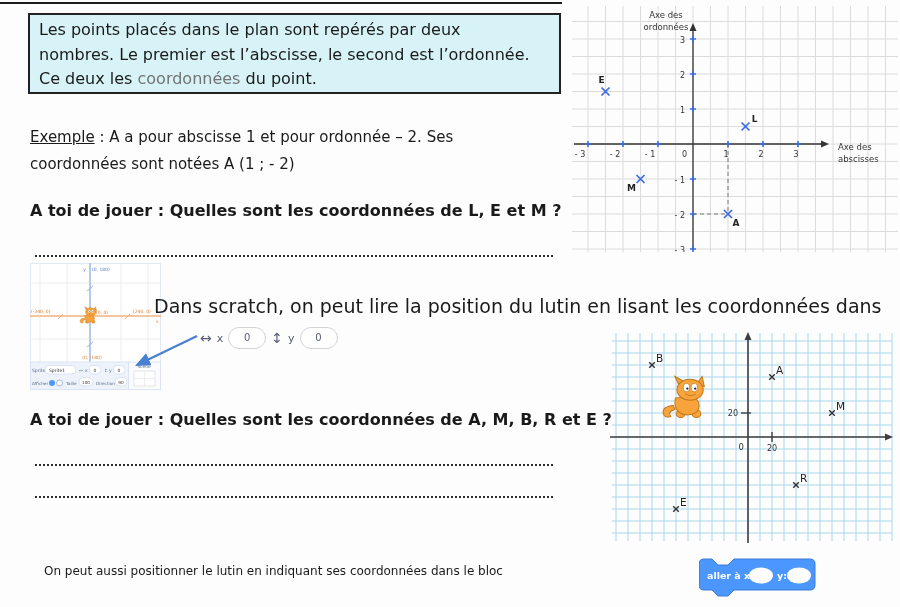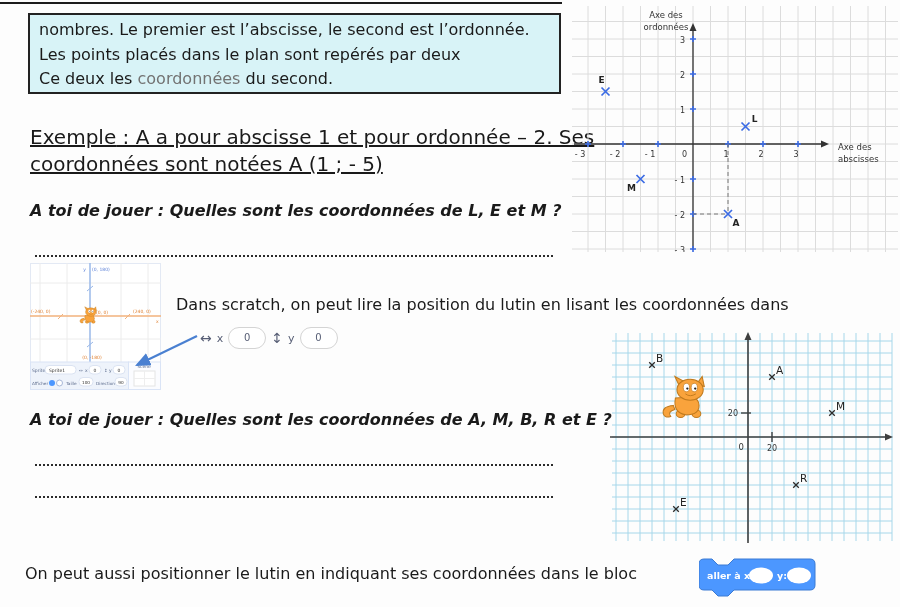--- a/index.html
+++ b/index.html
@@ -8,31 +8,31 @@
     font-family:"DejaVu Sans","Liberation Sans",sans-serif;color:#1a1a1a;overflow:hidden;
   }
   .abs{position:absolute;}
   #top-rule{left:0;top:2px;width:562px;border-top:2px solid #1c1c1c;height:0;}
   #intro-box{
     left:28px;top:13px;width:533px;height:81px;box-sizing:border-box;
     background:#d8f3f7;border:2px solid #222;padding:3px 9px;
     font-size:16px;line-height:24.5px;white-space:nowrap;
   }
   #intro-box .hl{font-weight:400;}
-  #example-text{left:30px;top:124px;width:560px;font-size:20px;line-height:27px;text-decoration:underline;}
+  #example-text{left:30px;top:124px;width:560px;font-size:15px;line-height:27px;}
   #example-text .lbl{text-decoration:underline;}
   .block-line{display:block;white-space:nowrap;}
-  .question{left:30px;top:201px;font-size:16px;font-weight:bold;white-space:nowrap;font-style:italic;}
+  .question{left:30px;top:201px;font-size:16px;font-weight:bold;white-space:nowrap;}
   #question2{top:410px;}
   .dotted{border-bottom:2px dotted #2b2b2b;height:0;width:518px;left:35px;}
   #dotted1{top:255px;}
   #dotted2{top:464px;}
   #dotted3{top:496px;}
-  #caption{left:176px;top:295px;font-size:16px;white-space:nowrap;}
-  #footer-text{left:25px;top:564px;font-size:16px;white-space:nowrap;}
+  #caption{left:154px;top:295px;font-size:19px;white-space:nowrap;}
+  #footer-text{left:44px;top:564px;font-size:12px;white-space:nowrap;}
   #callout{
     left:200px;top:326px;height:24px;display:flex;align-items:center;gap:5px;
     font-size:11px;color:#575e75;
   }
   #callout .arr{font-size:14px;color:#575e75;}
   #callout .pill{
     display:inline-block;width:36px;height:20px;line-height:20px;border:1px solid #d4d4d4;
     border-radius:11px;background:#fff;text-align:center;font-size:10px;color:#575e75;
   }
   #graph1{left:572px;top:6px;width:326px;height:246px;}
@@ -60,28 +60,28 @@
       <circle cx="-0.6" cy="-8" r="1.1" fill="#222"></circle>
       <circle cx="6.9" cy="-8" r="1.1" fill="#222"></circle>
       <path d="M -2.5 -3 Q 2 0.5 7.5 -3" stroke="#c07a1e" stroke-width="0.9" fill="none"></path>
     </g>
   </defs>
 </svg>
 
 <div id="top-rule" class="abs"></div>
 
 <div id="intro-box" class="abs">
+  <span class="block-line">Les points placés dans le plan sont repérés par deux</span>
   <span class="block-line">nombres. Le premier est l’abscisse, le second est l’ordonnée.</span>
-  <span class="block-line">Les points placés dans le plan sont repérés par deux</span>
-  <span class="block-line"><span>Ce deux les </span><span class="hl" style="color:#737373">coordonnées</span><span> du second.</span></span>
+  <span class="block-line"><span>Ce deux les </span><span class="hl" style="color:#737373">coordonnées</span><span> du point.</span></span>
 </div>
 
 <div id="example-text" class="abs">
   <span class="block-line"><span class="lbl">Exemple</span><span> : A a pour abscisse 1 et pour ordonnée – 2. Ses</span></span>
-  <span class="block-line">coordonnées sont notées A (1 ; - 5)</span>
+  <span class="block-line">coordonnées sont notées A (1 ; - 2)</span>
 </div>
 
 <div id="question1" class="abs question">A toi de jouer : Quelles sont les coordonnées de L, E et M ?</div>
 
 <div id="dotted1" class="abs dotted"></div>
 
 <svg id="thumb" class="abs" viewBox="0 0 131 127">
   <rect x="0.5" y="0.5" width="130" height="126" fill="#ffffff" stroke="#e3e9f4"></rect>
 
   <g stroke="#ececec" stroke-width="1">

